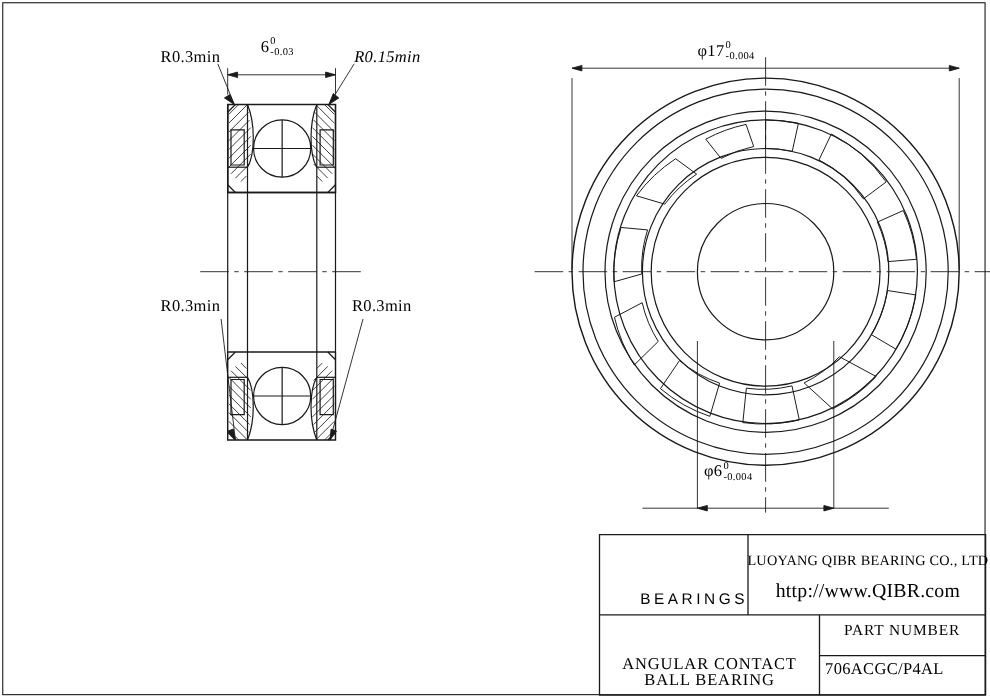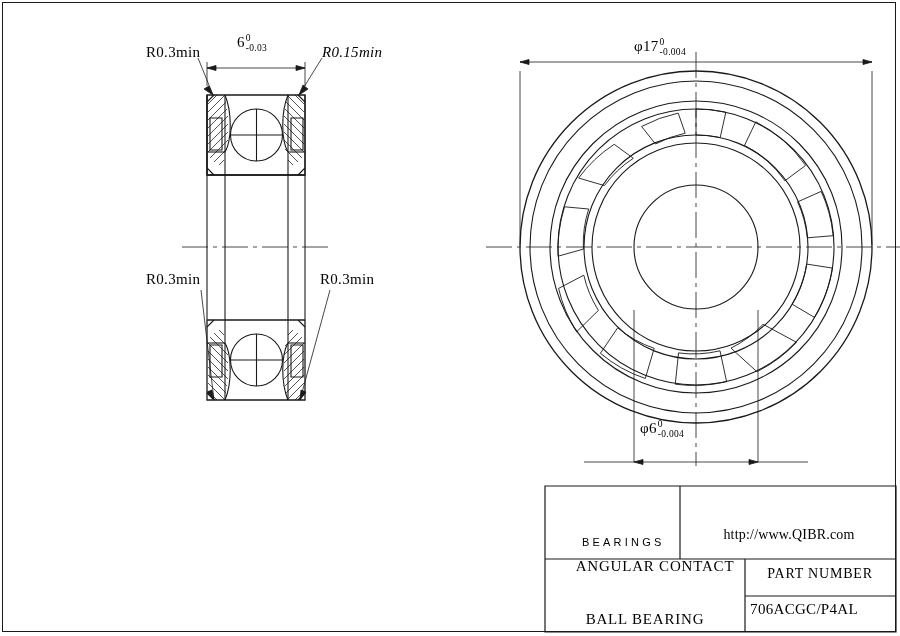--- a/index.html
+++ b/index.html
@@ -61,30 +61,30 @@
     letter-spacing: 0.5px;
     color: #000;
   }
   .tb-brand .rsup {
     font-size: 11px;
     vertical-align: super;
     font-weight: normal;
   }
   .tb-sub {
     font-family: "Liberation Sans", sans-serif;
-    font-size: 11px;
+    font-size: 14px;
     letter-spacing: 3.2px;
     color: #000;
   }
   .tb-co {
     font-size: 13px;
     letter-spacing: 0.2px;
   }
   .tb-url {
-    font-size: 14px;
+    font-size: 18px;
     letter-spacing: 0.2px;
   }
   .tb-type {
     font-size: 15px;
     letter-spacing: 0.8px;
   }
   .tb-pnlabel {
     font-size: 14px;
     letter-spacing: 0.8px;
   }
@@ -353,21 +353,22 @@
   <div class="lbl dim-txt center" style="left:660px; top:38px;">
     <span>φ</span><span>17</span><span class="tol"><span class="up">0</span><span class="dn">-0.004</span></span>
   </div>
 
   <div class="lbl dim-txt center" style="left:662px; top:420px;">
     <span>φ</span><span>6</span><span class="tol"><span class="up">0</span><span class="dn">-0.004</span></span>
   </div>
 
   <div class="lbl tb-sub" style="left:582px; top:536px;">BEARINGS</div>
 
+  <div class="lbl tb-co center" style="left:789px; top:502px;">LUOYANG QIBR BEARING CO., LTD</div>
   <div class="lbl tb-url center" style="left:789px; top:527px;">http://www.QIBR.com</div>
 
-  <div class="lbl tb-type center" style="left:645px; top:558px;margin-left:10px;">ANGULAR CONTACT</div>
+  <div class="lbl tb-type center" style="left:645px; top:596px;">ANGULAR CONTACT</div>
   <div class="lbl tb-type center" style="left:645px; top:599px;margin-top:12px;">BALL BEARING</div>
 
   <div class="lbl tb-pnlabel center" style="left:820px; top:566px;">PART  NUMBER</div>
   <div class="lbl tb-pn center" style="left:804px; top:601px;">706ACGC/P4AL</div>
 
 </div>
 
 </body></html>

